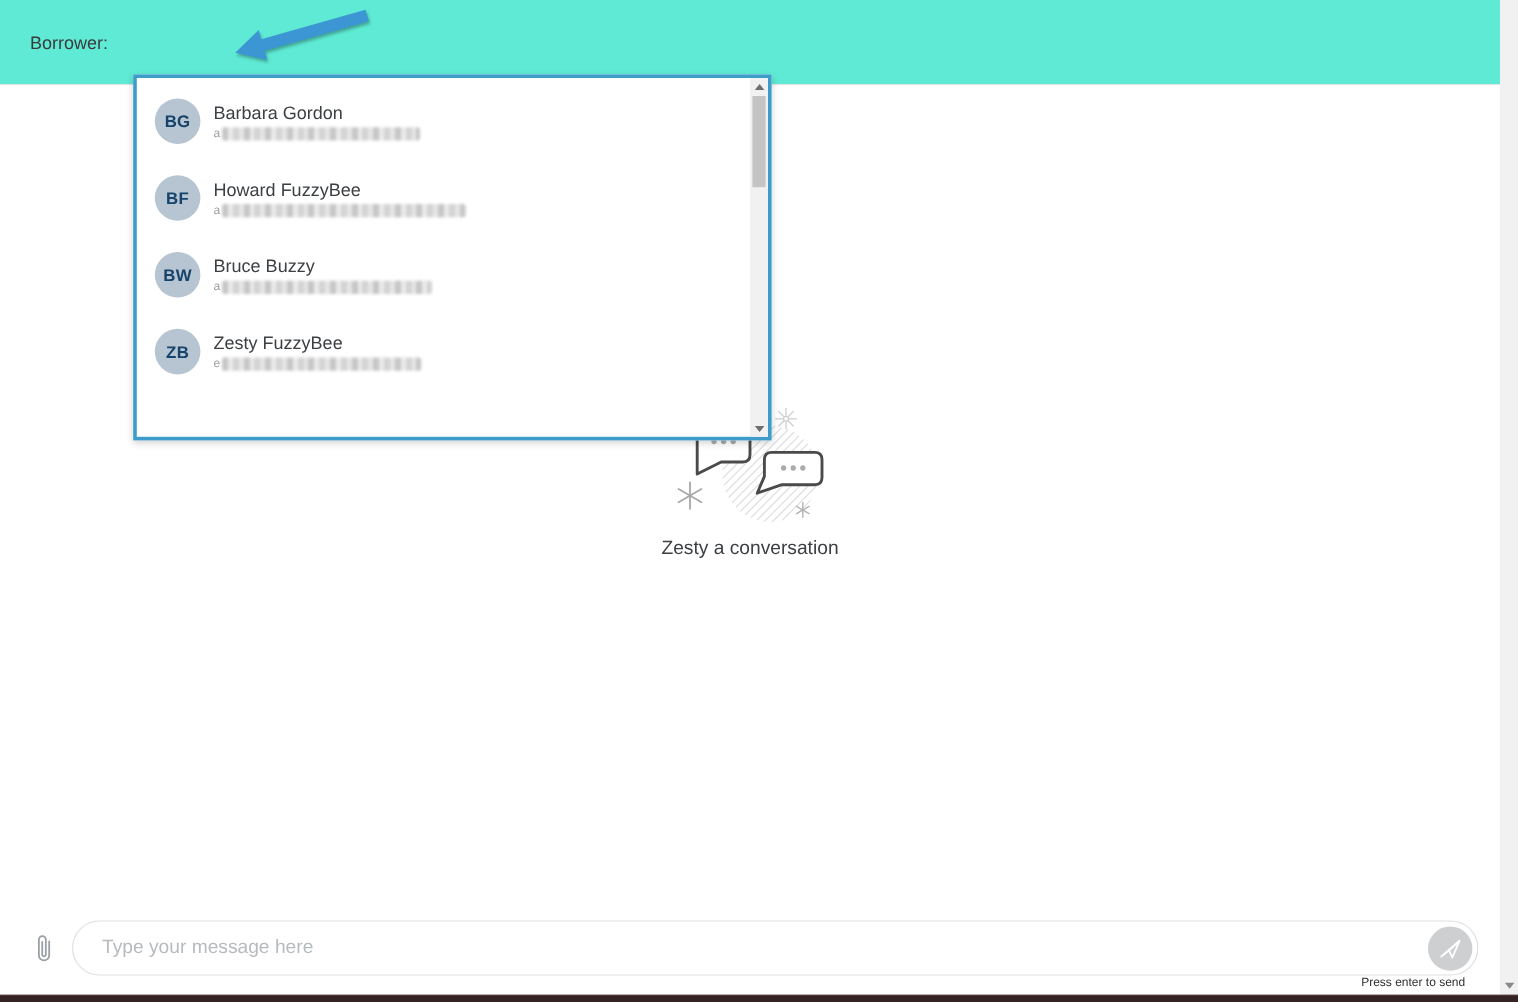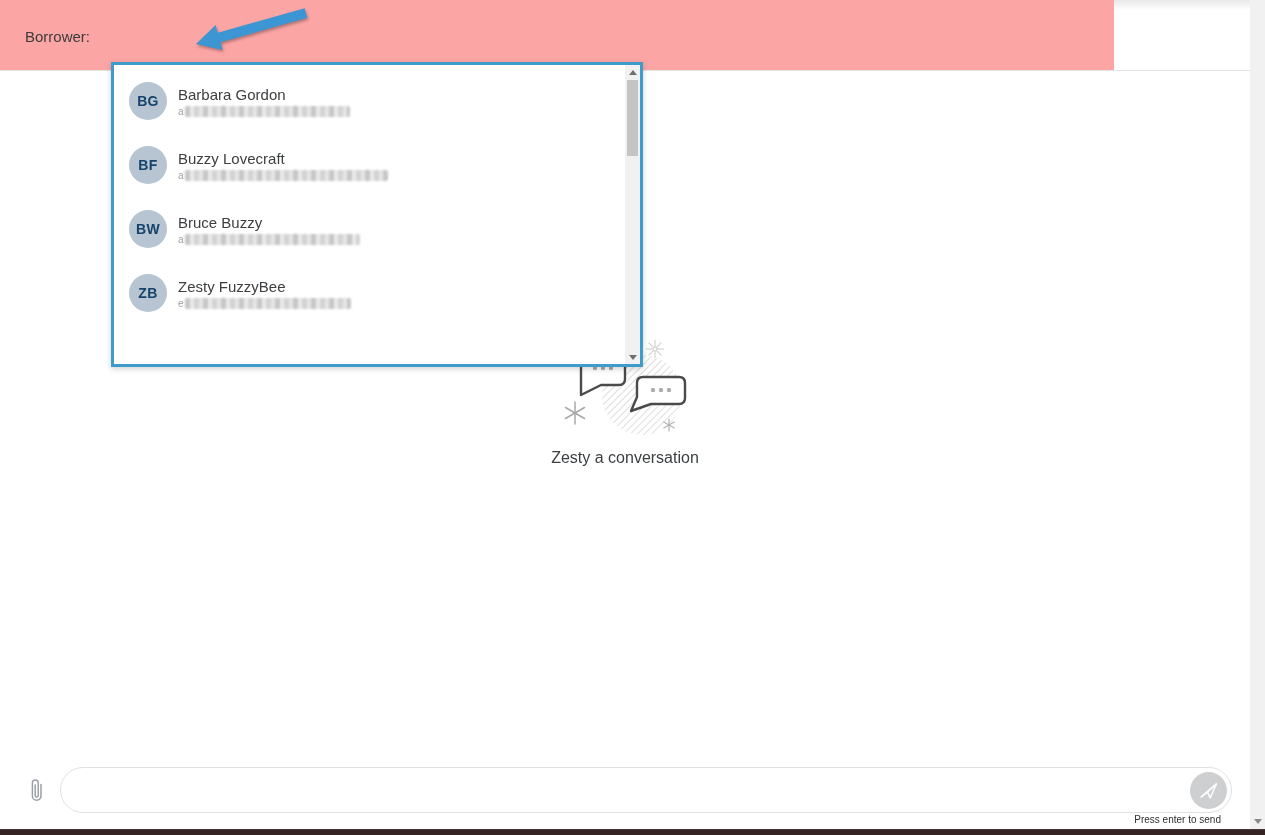--- a/index.html
+++ b/index.html
@@ -11,22 +11,22 @@
     font-family:"Liberation Sans", sans-serif;
     color:#3c4043;
   }
 
   
   .top-fade {
     position:absolute; left:0; top:0; width:1265px; height:10px;
     background:linear-gradient(#e7e7e7, rgba(255,255,255,0)); z-index:1;
   }
   .header {
-    position:absolute; left:0; top:0; width:1114px; height:70px;
-    background:#fca5a5; z-index:2;
+    position:absolute; left:0; top:0; width:1250px; height:70px;
+    background:#5eead4; z-index:2;
   }
   .borrower-label {
     position:absolute; left:25px; top:28px;
     font-size:15px; color:#3b3b3b;
   }
   .divider {
     position:absolute; left:0; top:70px; width:1250px; height:1px;
     background:#e4e4e4; z-index:1;
   }
   .arrow-annotation {
@@ -153,21 +153,21 @@
       <div class="email-line">
         <span class="email-lead">a</span>
         <span class="email-redacted" style="width: 165px;"></span>
       </div>
     </div>
   </div>
 
   <div class="contact-row">
     <div class="avatar">BF</div>
     <div>
-      <div class="contact-name">Buzzy Lovecraft</div>
+      <div class="contact-name">Howard FuzzyBee</div>
       <div class="email-line">
         <span class="email-lead">a</span>
         <span class="email-redacted" style="width: 203px;"></span>
       </div>
     </div>
   </div>
 
   <div class="contact-row">
     <div class="avatar">BW</div>
     <div>
@@ -242,20 +242,21 @@
 </svg>
 <div class="empty-label">Zesty a conversation</div>
 
 <div class="attach-button">
   <svg viewBox="0 0 18 30" width="20" height="30" aria-hidden="true">
     <path d="M13 8.5 V20 a4.3 4.3 0 0 1 -8.6 0 V7 a2.9 2.9 0 0 1 5.8 0 v12.5 a1.5 1.5 0 0 1 -3 0 V9" fill="none" stroke="#9aa0a6" stroke-width="1.5" stroke-linecap="round"></path>
   </svg>
 </div>
 
 <div class="input-pill">
+  <input class="message-input" type="text" value="" placeholder="Type your message here" style="">
   <button class="send-button">
     <svg viewBox="0 0 24 24" width="21" height="21" aria-hidden="true">
       <path d="M3.5 19.5 L21 4.5 L14 20.5 L10.8 13.8 Z" fill="none" stroke="#ffffff" stroke-width="1.7" stroke-linejoin="round"></path>
       <line x1="10.8" y1="13.8" x2="21" y2="4.5" stroke="#ffffff" stroke-width="1.7"></line>
     </svg>
   </button>
 </div>
 <div class="composer-hint">Press enter to send</div>
 
 <div class="page-scrollbar">

